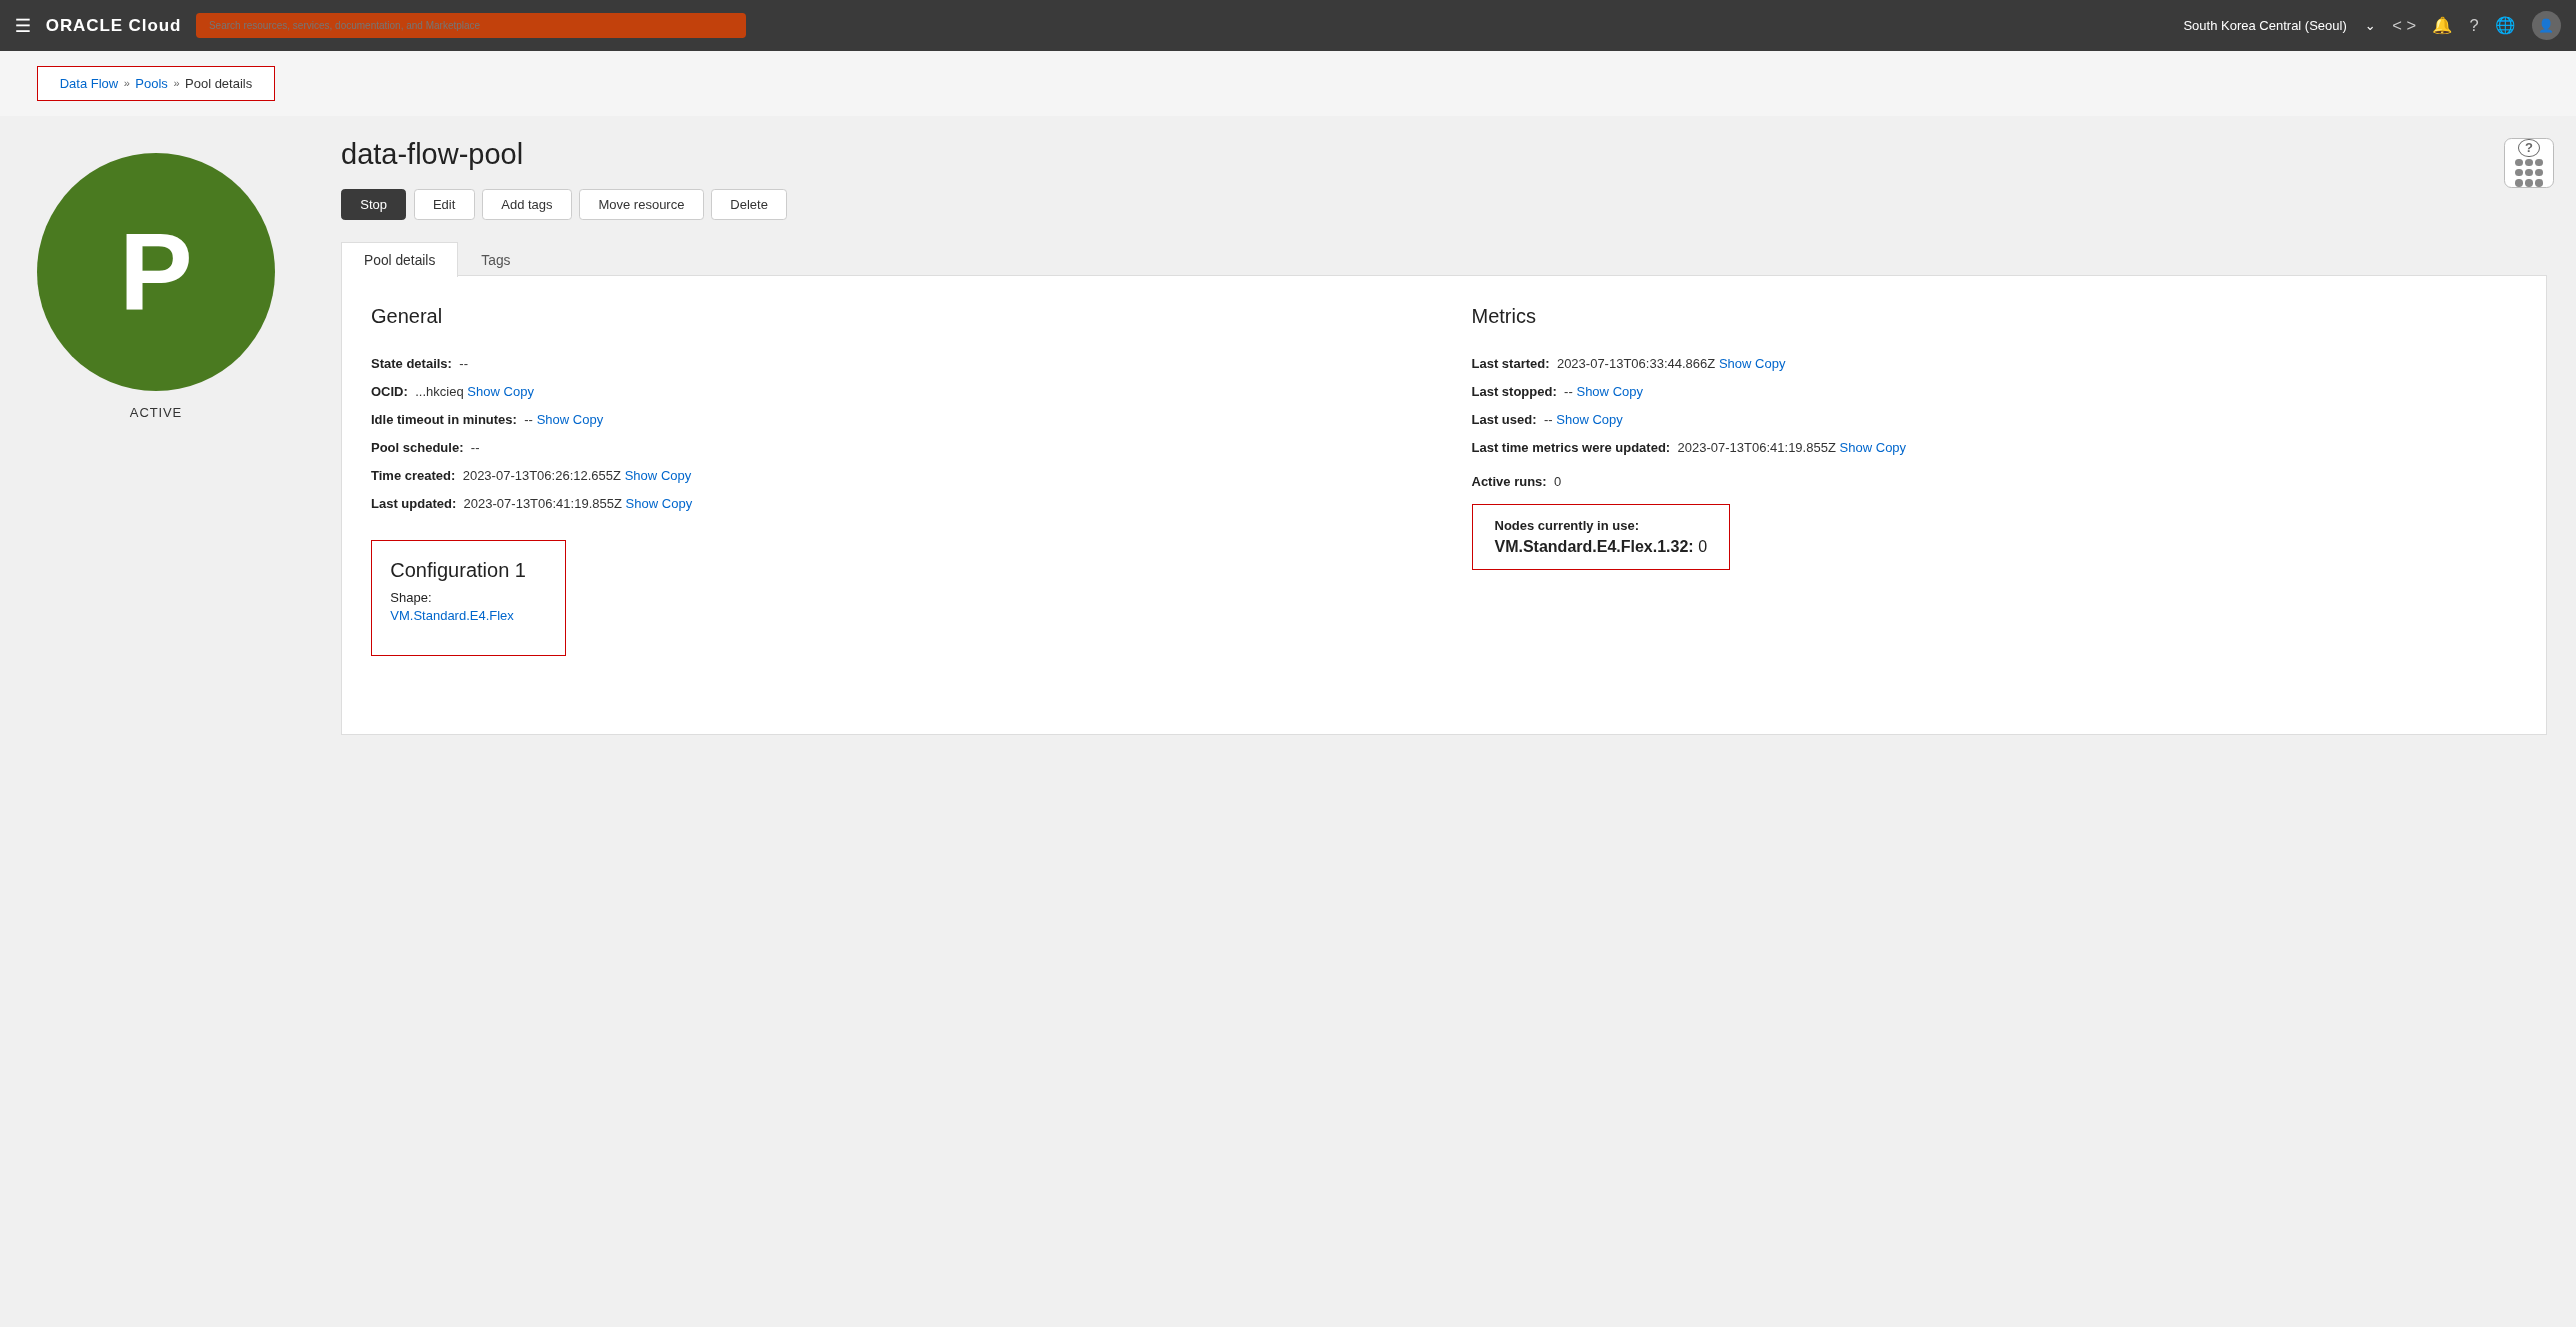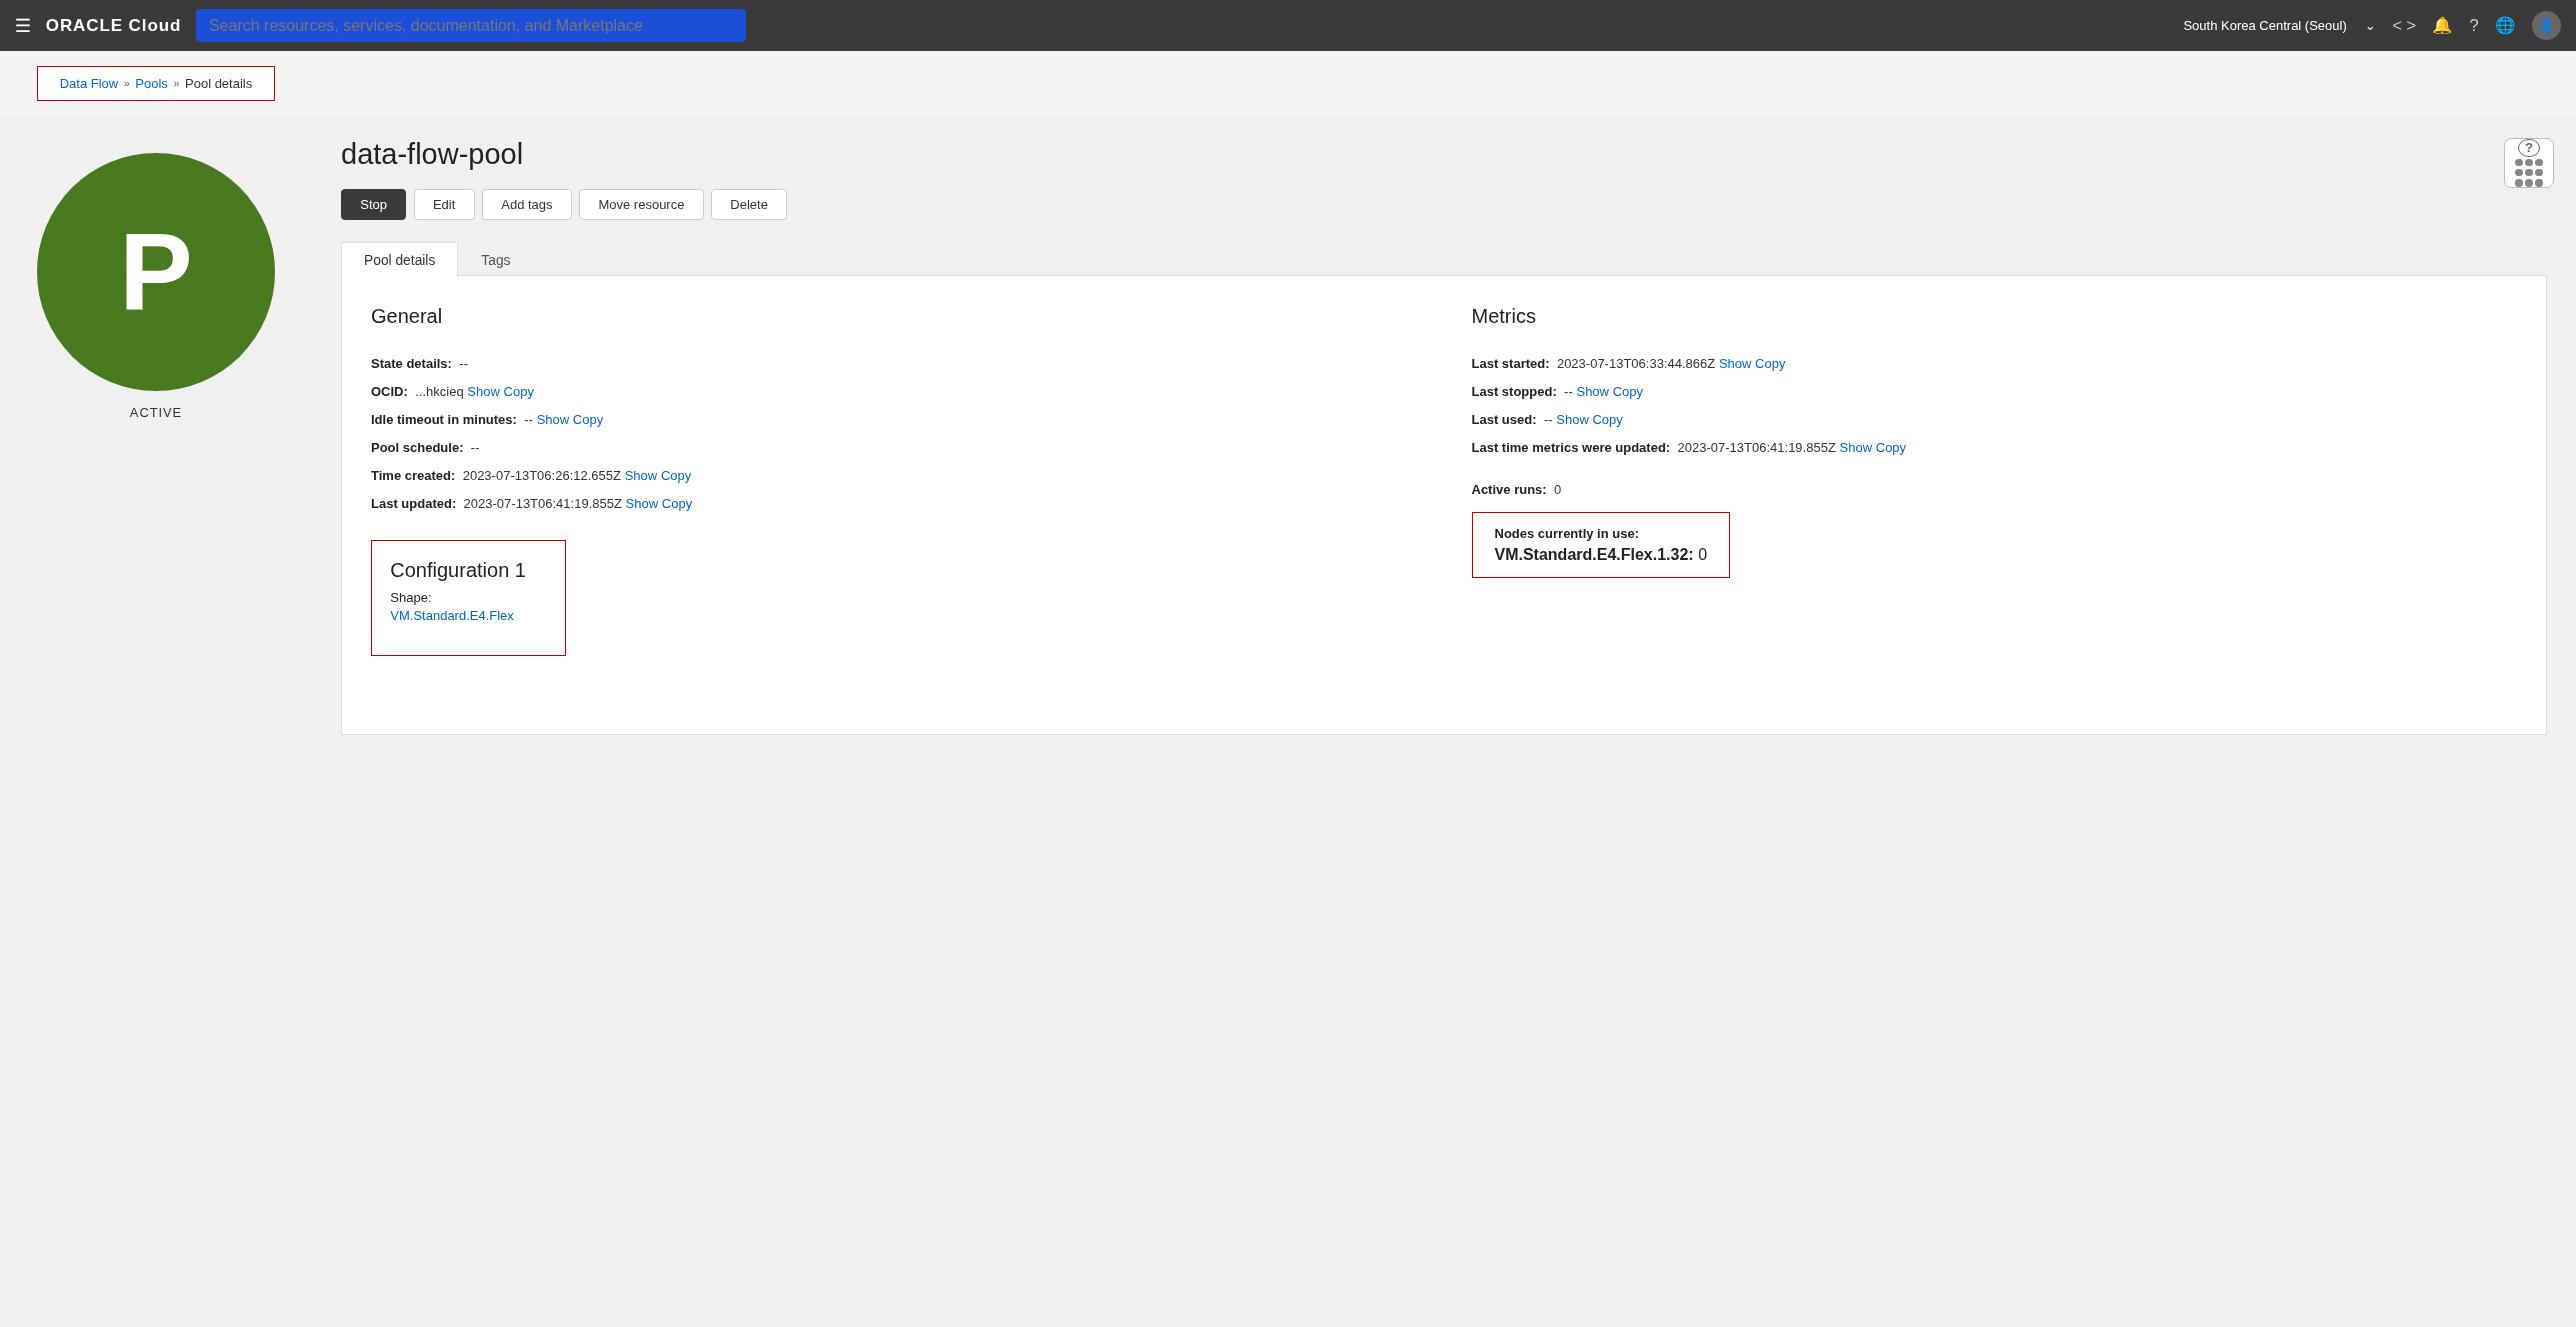--- a/index.html
+++ b/index.html
@@ -6,22 +6,22 @@
     body { font-family: -apple-system, BlinkMacSystemFont, 'Segoe UI', Arial, sans-serif; background: #f5f5f5; color: #333; font-size: 13px; }
 
     
     .header {
       display: flex; align-items: center; background: #3a3a3a; height: 51px; padding: 0 14.7px; gap: 14.7px;
     }
     .header-hamburger { color: #fff; font-size: 18.3px; cursor: pointer; }
     .header-logo { color: #fff; font-size: 17px; font-weight: 300; letter-spacing: 0.9px; white-space: nowrap; }
     .header-logo span { font-weight: 700; }
     .header-search {
-      flex: 1; max-width: 550px; background: #1d4ed8; border: none; border-radius: 3.7px;
-      padding: 7.3px 13px; color: #ccc; font-size: 16px; outline: none;
+      flex: 1; max-width: 550px; background: #c2410c; border: none; border-radius: 3.7px;
+      padding: 7.3px 13px; color: #ccc; font-size: 10px; outline: none;
     }
     .header-right { display: flex; align-items: center; gap: 16.5px; margin-left: auto; color: #fff; }
     .header-region { display: flex; align-items: center; gap: 18px; cursor: pointer; font-size: 13px; color: #fff; }
     .header-icon { font-size: 16.5px; cursor: pointer; color: #ccc; }
     .header-avatar {
       width: 29px; height: 29px; border-radius: 50%; background: #666;
       display: flex; align-items: center; justify-content: center; color: #fff; font-size: 13px; cursor: pointer;
     }
 
     
@@ -126,21 +126,21 @@
       background: #fff; display: flex; flex-direction: column; align-items: center; justify-content: center;
       cursor: pointer; gap: 1.8px;
     }
     .help-dots { display: grid; grid-template-columns: repeat(3,7.3px); gap: 2.8px; }
     .help-dot { width: 7.3px; height: 7.3px; background: #888; border-radius: 50%; }
     .help-ring {
       width: 22px; height: 22px; border-radius: 50%; border: 1.8px solid #666;
       display: flex; align-items: center; justify-content: center; font-size: 13px; color: #666; font-weight: bold;
     }
 
-    .metrics-last-time { display: flex; flex-wrap: wrap; align-items: center; gap: 3.7px; margin-bottom: 27px; }
+    .metrics-last-time { display: flex; flex-wrap: wrap; align-items: center; gap: 3.7px; margin-bottom: 19px; }
   </style>
 </head>
 <body>
 
 <header class="header">
   <span class="header-hamburger">☰</span>
   <div class="header-logo">
     <span>ORACLE</span><span> Cloud</span>
   </div>
   <input class="header-search" type="text" placeholder="Search resources, services, documentation, and Marketplace" style="">

